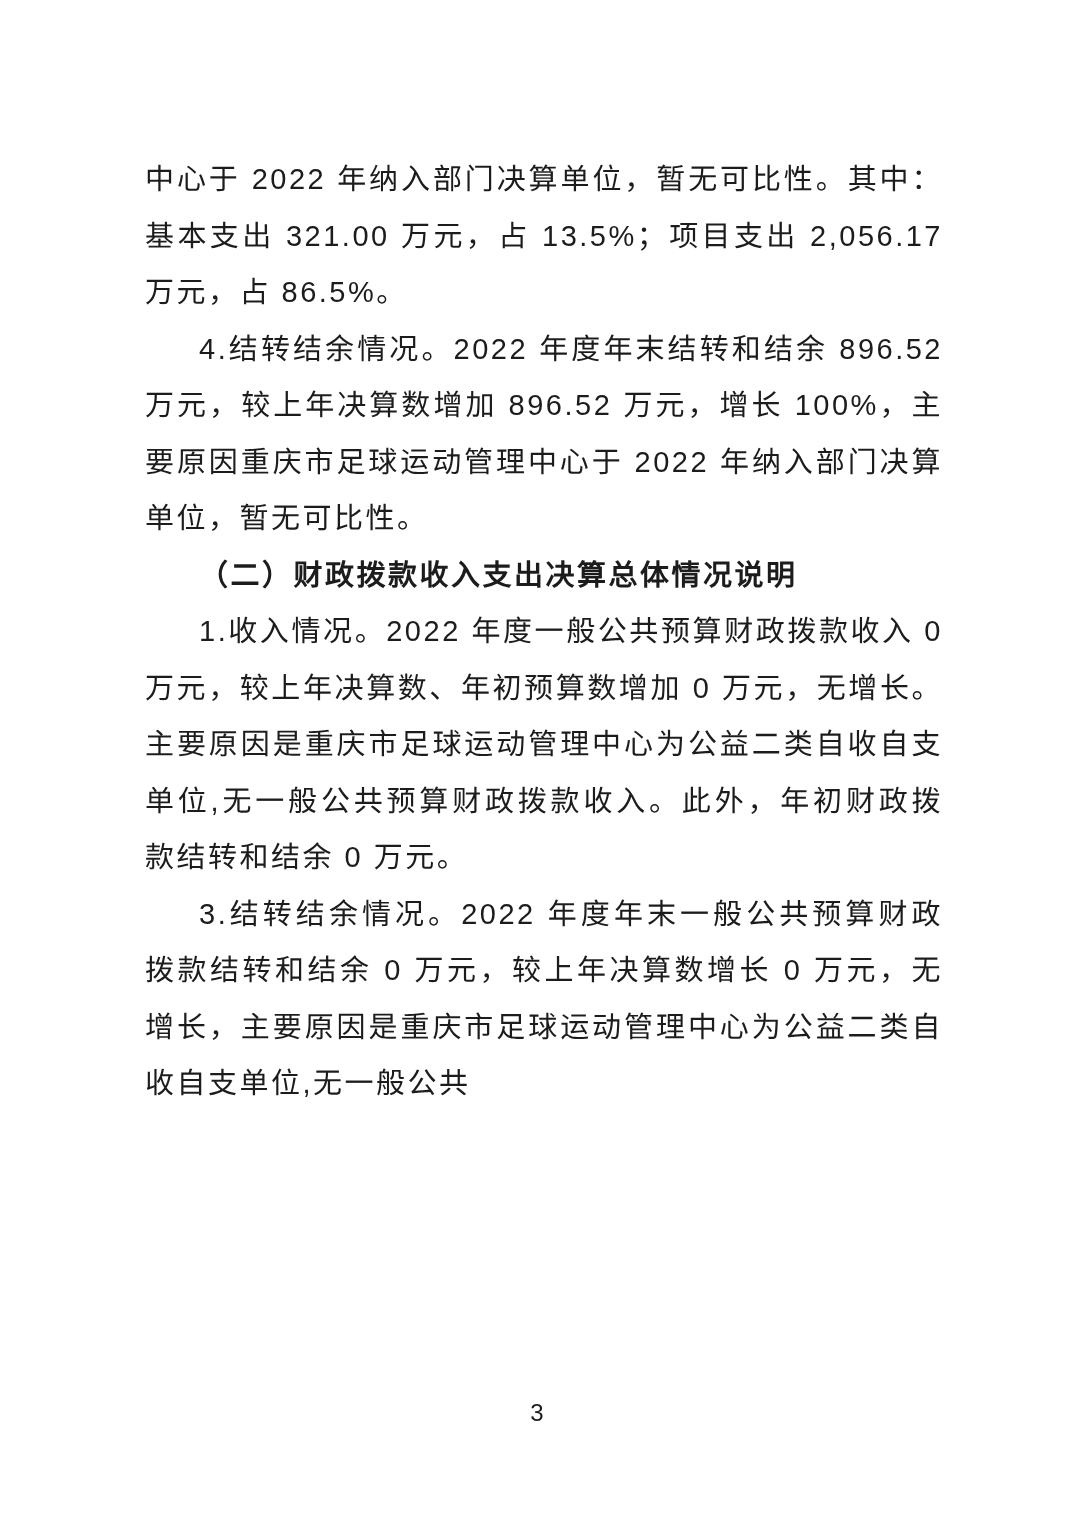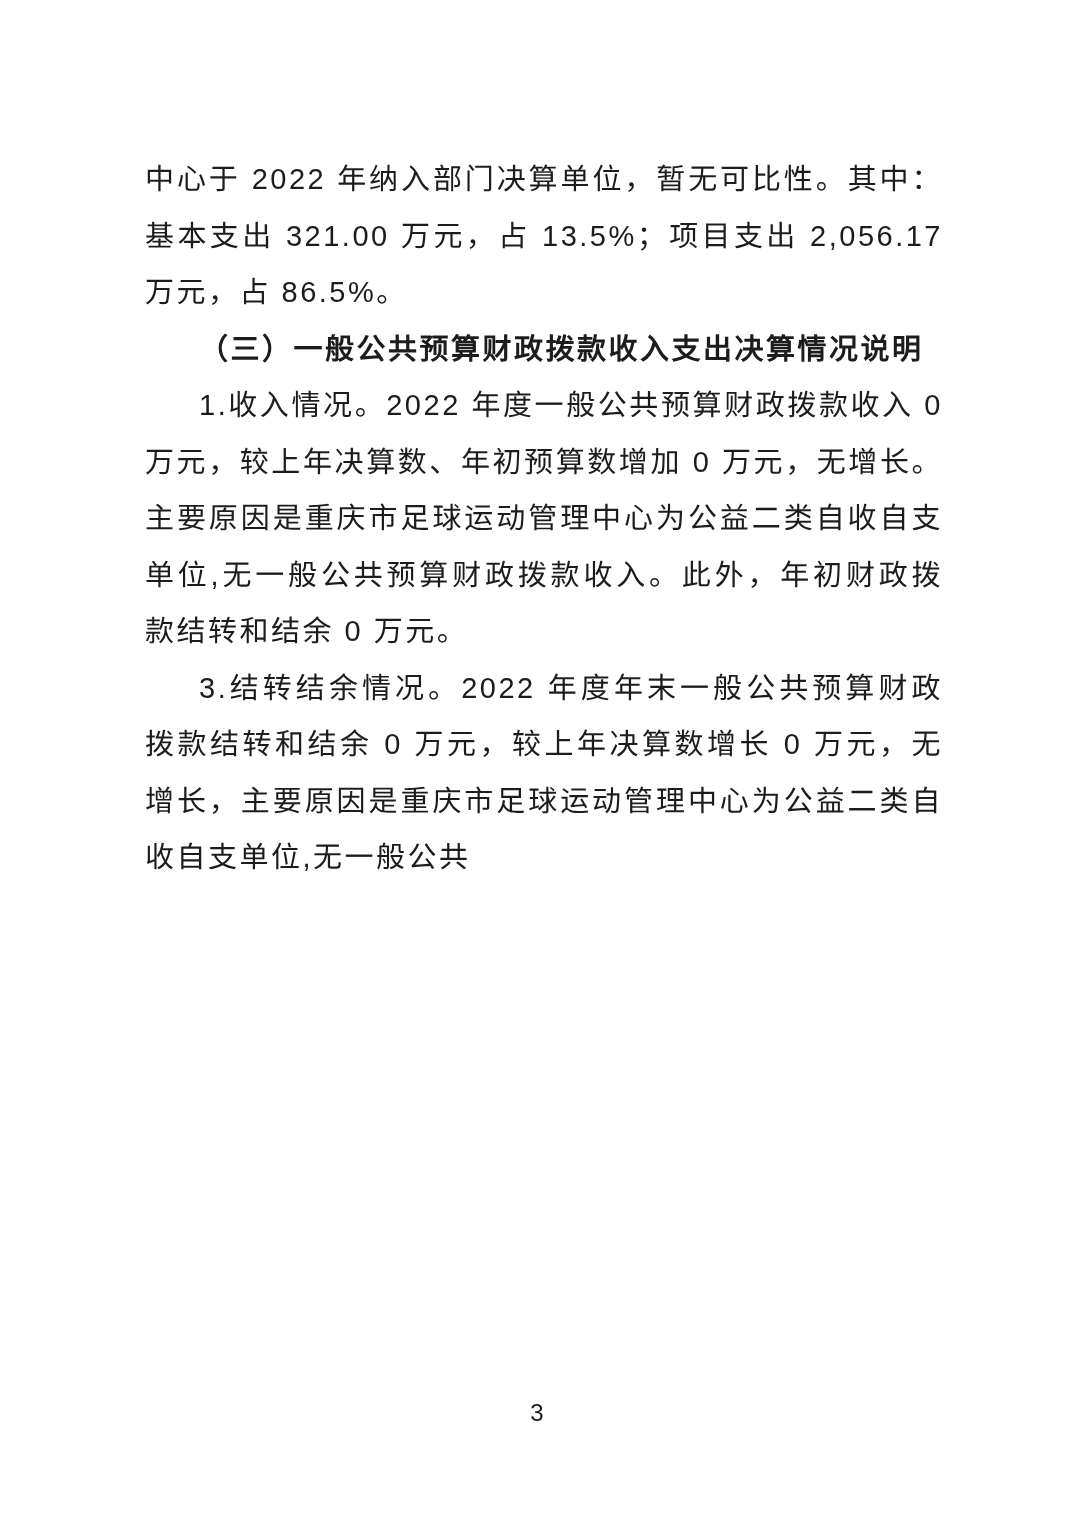--- a/index.html
+++ b/index.html
@@ -61,24 +61,25 @@
 </style>
 </head>
 <body>
 
 <div class="page">
 
   <div class="content">
 
     <p class="para no-indent">中心于 2022 年纳入部门决算单位，暂无可比性。其中：基本支出 321.00 万元，占 13.5%；项目支出 2,056.17 万元，占 86.5%。</p>
 
+    <p class="para">4.结转结余情况。2022 年度年末结转和结余 896.52 万元，较上年决算数增加 896.52 万元，增长 100%，主要原因重庆市足球运动管理中心于 2022 年纳入部门决算单位，暂无可比性。</p>
+
+    <p class="para heading">（二）财政拨款收入支出决算总体情况说明</p>
 
 
-
-    <p class="para heading">（三）一般公共预算财政拨款收入支出决算情况说明</p>
 
     <p class="para">1.收入情况。2022 年度一般公共预算财政拨款收入 0 万元，较上年决算数、年初预算数增加 0 万元，无增长。主要原因是重庆市足球运动管理中心为公益二类自收自支单位,无一般公共预算财政拨款收入。此外，年初财政拨款结转和结余 0 万元。</p>
 
 
     <p class="para">3.结转结余情况。2022 年度年末一般公共预算财政拨款结转和结余 0 万元，较上年决算数增长 0 万元，无增长，主要原因是重庆市足球运动管理中心为公益二类自收自支单位,无一般公共</p>
 
   </div>
 
   <div class="footer">
     <span class="page-number">3</span>

